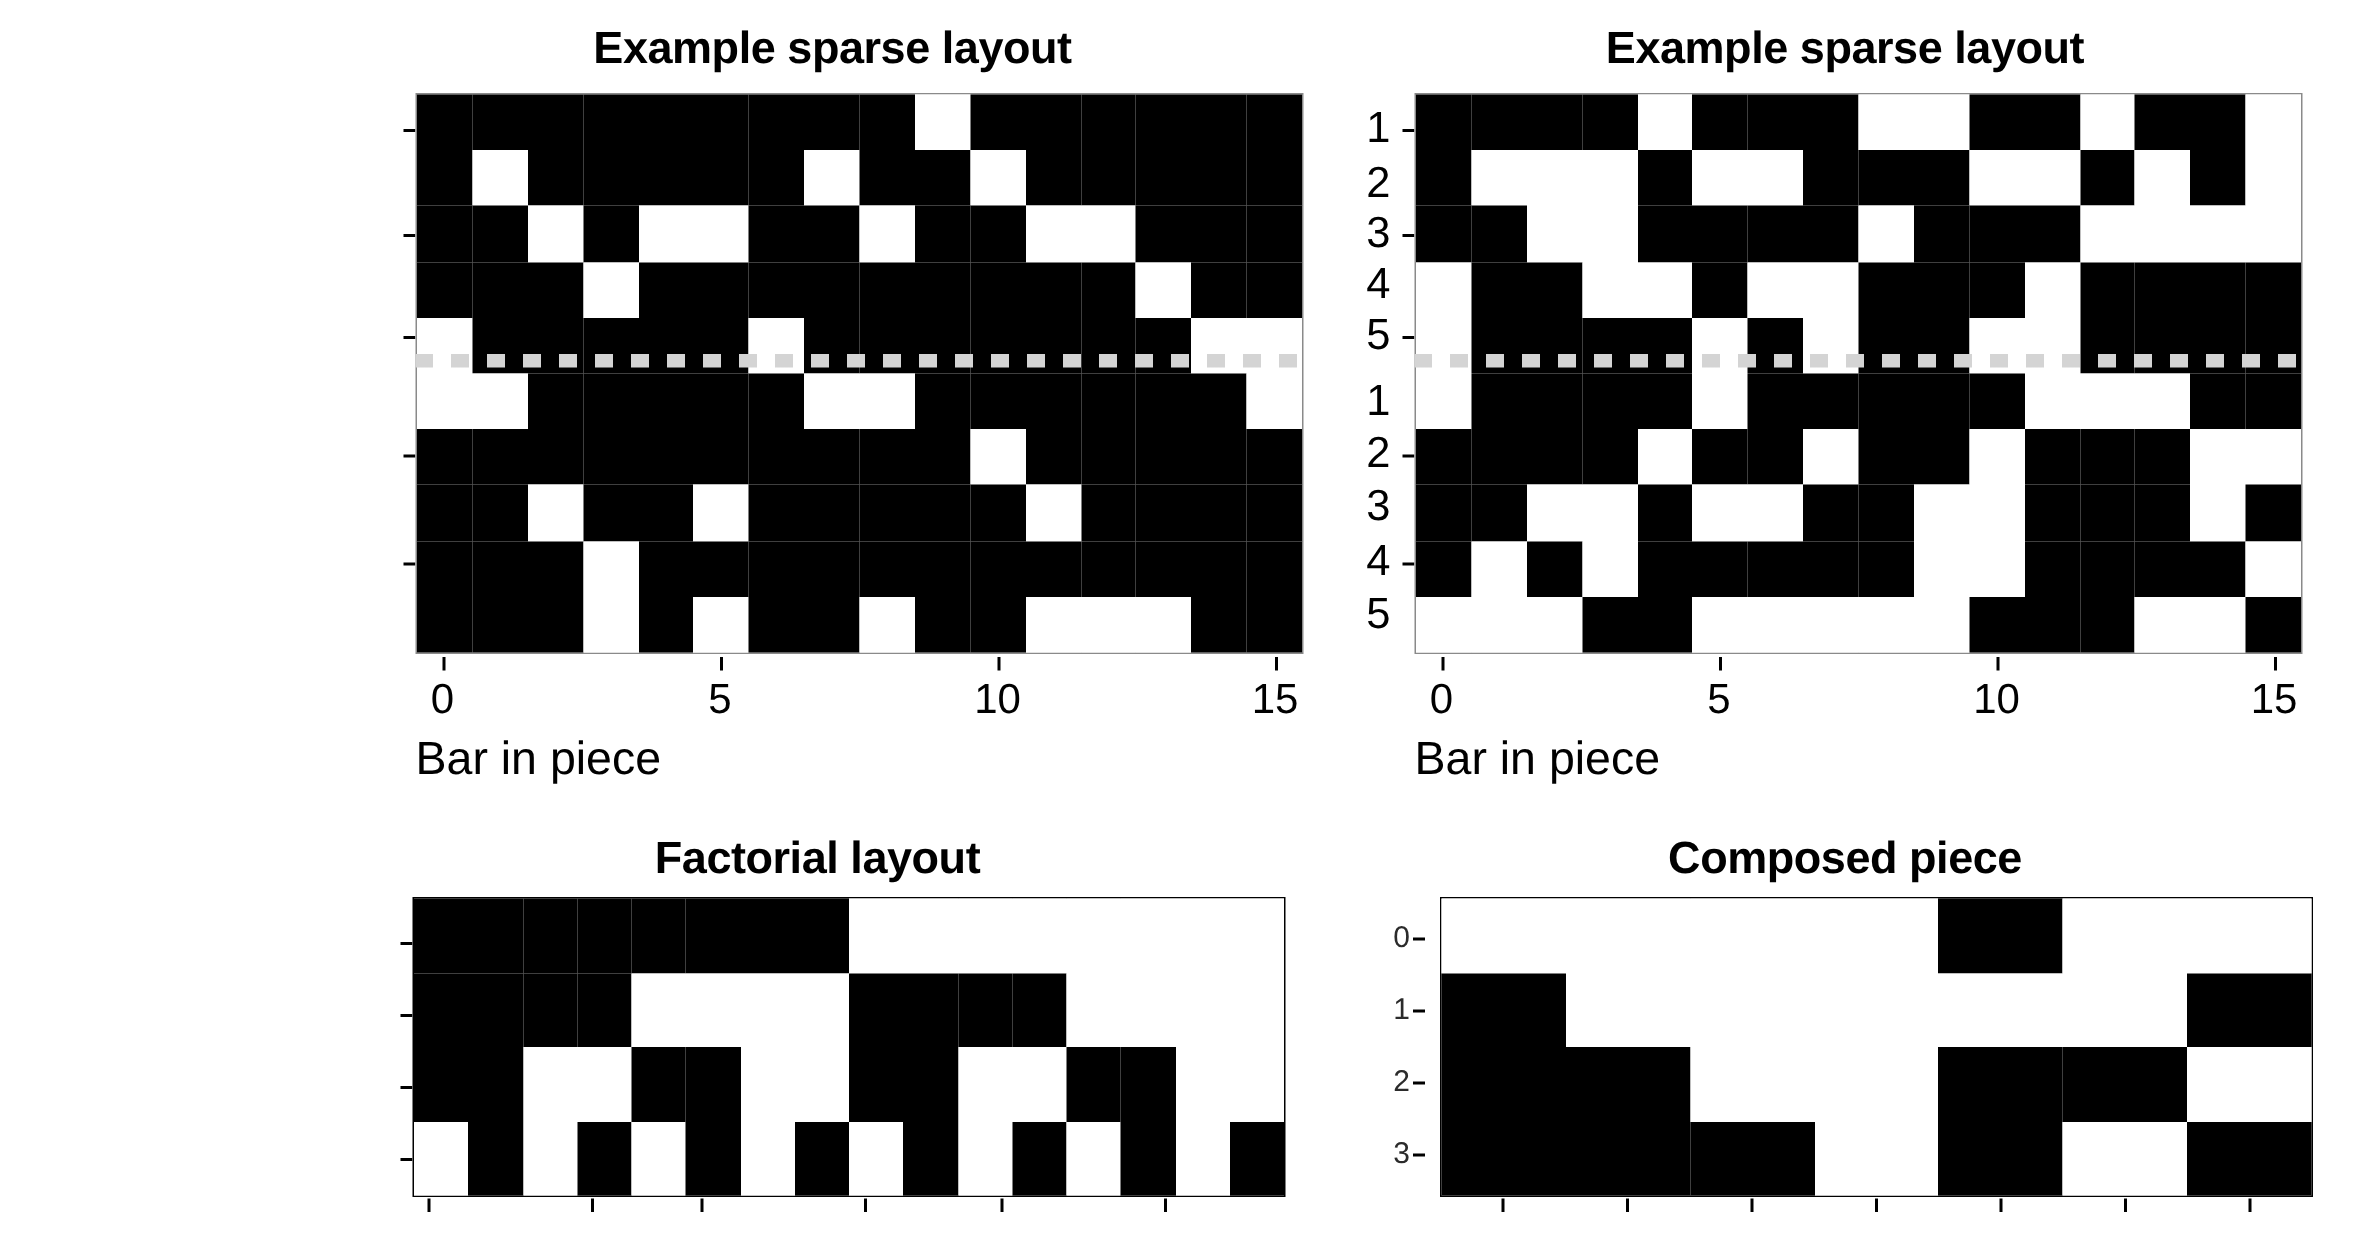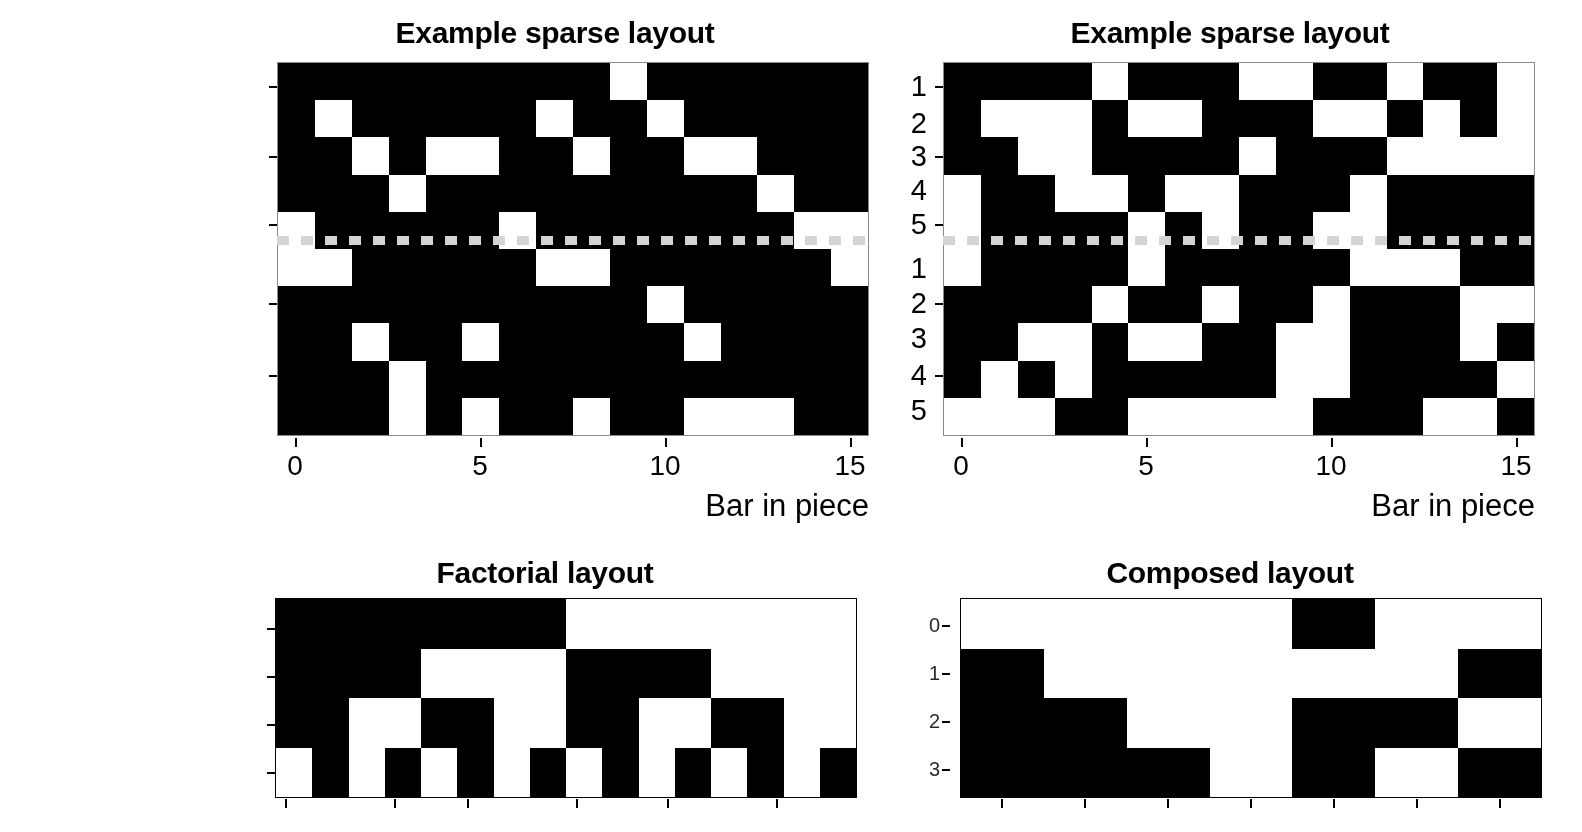--- a/index.html
+++ b/index.html
@@ -89,21 +89,21 @@
 
   .xtick {
     position: absolute;
     font-size: 28px;
     line-height: 1;
     transform: translateX(-50%);
     white-space: nowrap;
   }
   .xlabel {
     position: absolute;
-    text-align: right;
+    text-align: left;
     font-size: 31px;
     line-height: 1;
     white-space: nowrap;
   }
 </style>
 </head>
 <body>
 
 <div class="figure">
 
@@ -579,21 +579,21 @@
     <div class="tickmark x" style="left:285px; top:259px;"></div>
     <div class="tickmark x" style="left:394px; top:259px;"></div>
     <div class="tickmark x" style="left:467px; top:259px;"></div>
     <div class="tickmark x" style="left:576px; top:259px;"></div>
     <div class="tickmark x" style="left:667px; top:259px;"></div>
     <div class="tickmark x" style="left:776px; top:259px;"></div>
   </div>
 
   <div class="panel" style="left:890px; top:540px; width:692px; height:292px;">
 
-    <div class="panel-title" style="top:16px; left:10px; width:660px;">Composed layout</div>
+    <div class="panel-title" style="top:16px; left:10px; width:660px;">Composed piece</div>
 
     <div class="ytick-sm" style="top:85px;  right:642px; width:40px;">0</div>
     <div class="ytick-sm" style="top:133px; right:642px; width:40px;">1</div>
     <div class="ytick-sm" style="top:181px; right:642px; width:40px;">2</div>
     <div class="ytick-sm" style="top:229px; right:642px; width:40px;">3</div>
 
     <div class="tickmark y" style="left:52px; top:85px;"></div>
     <div class="tickmark y" style="left:52px; top:133px;"></div>
     <div class="tickmark y" style="left:52px; top:181px;"></div>
     <div class="tickmark y" style="left:52px; top:229px;"></div>

